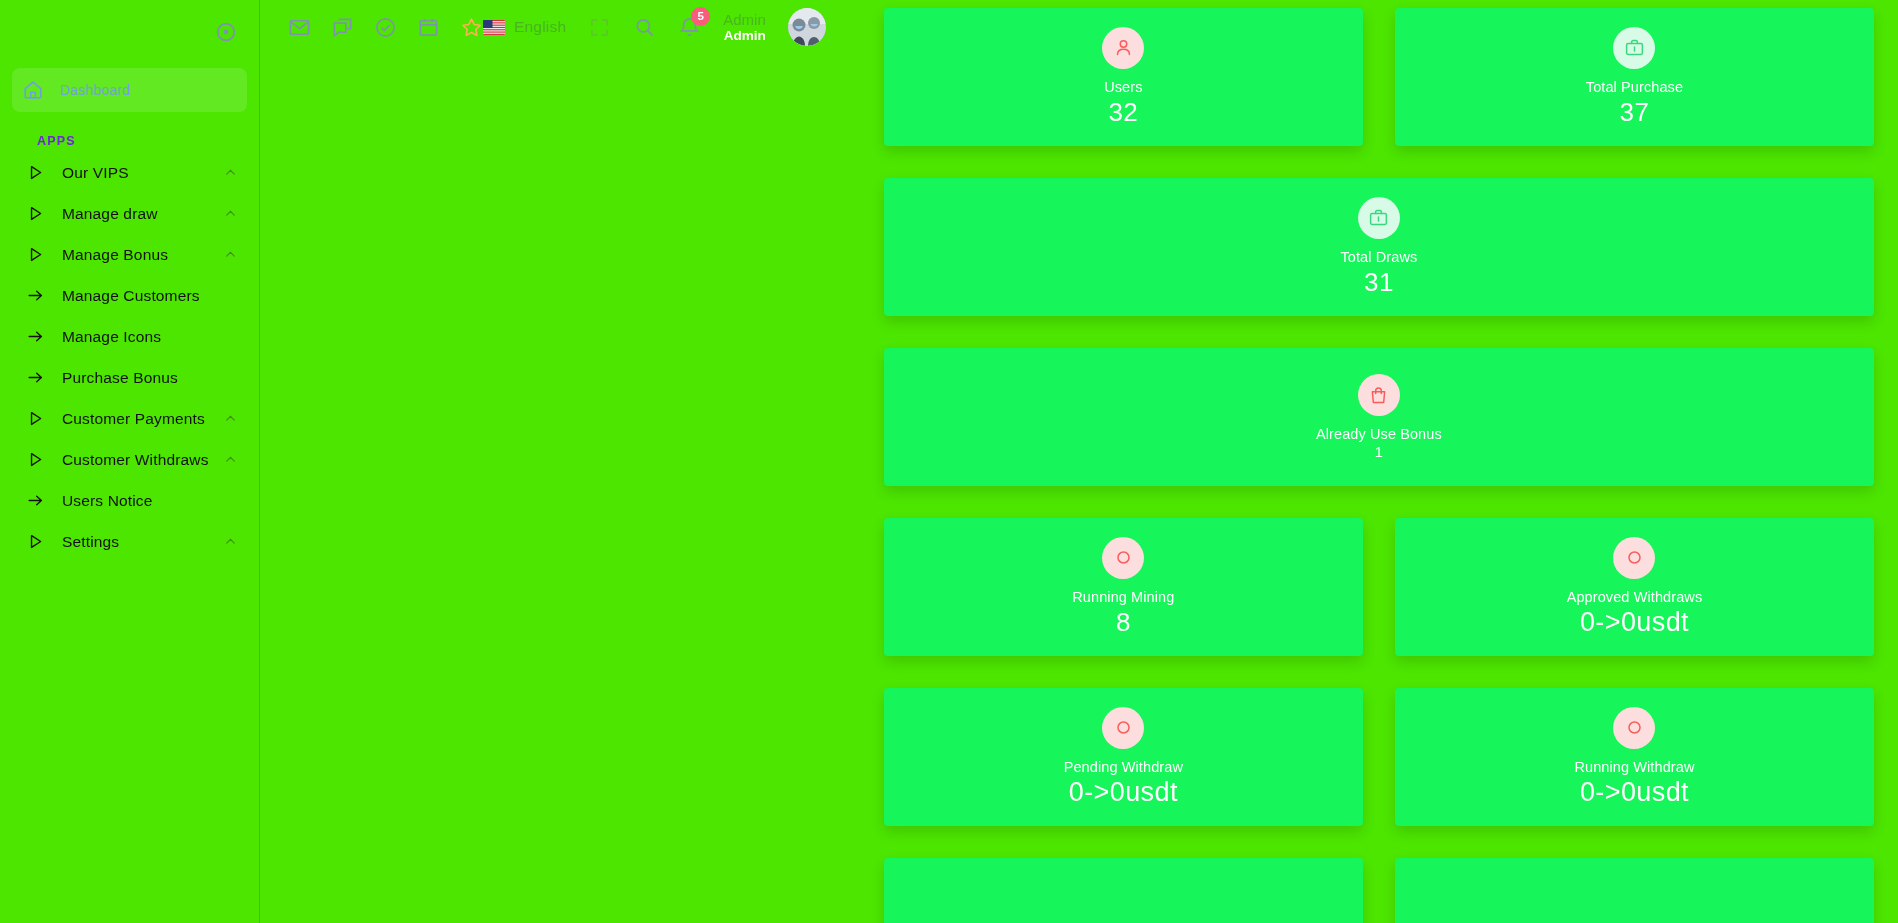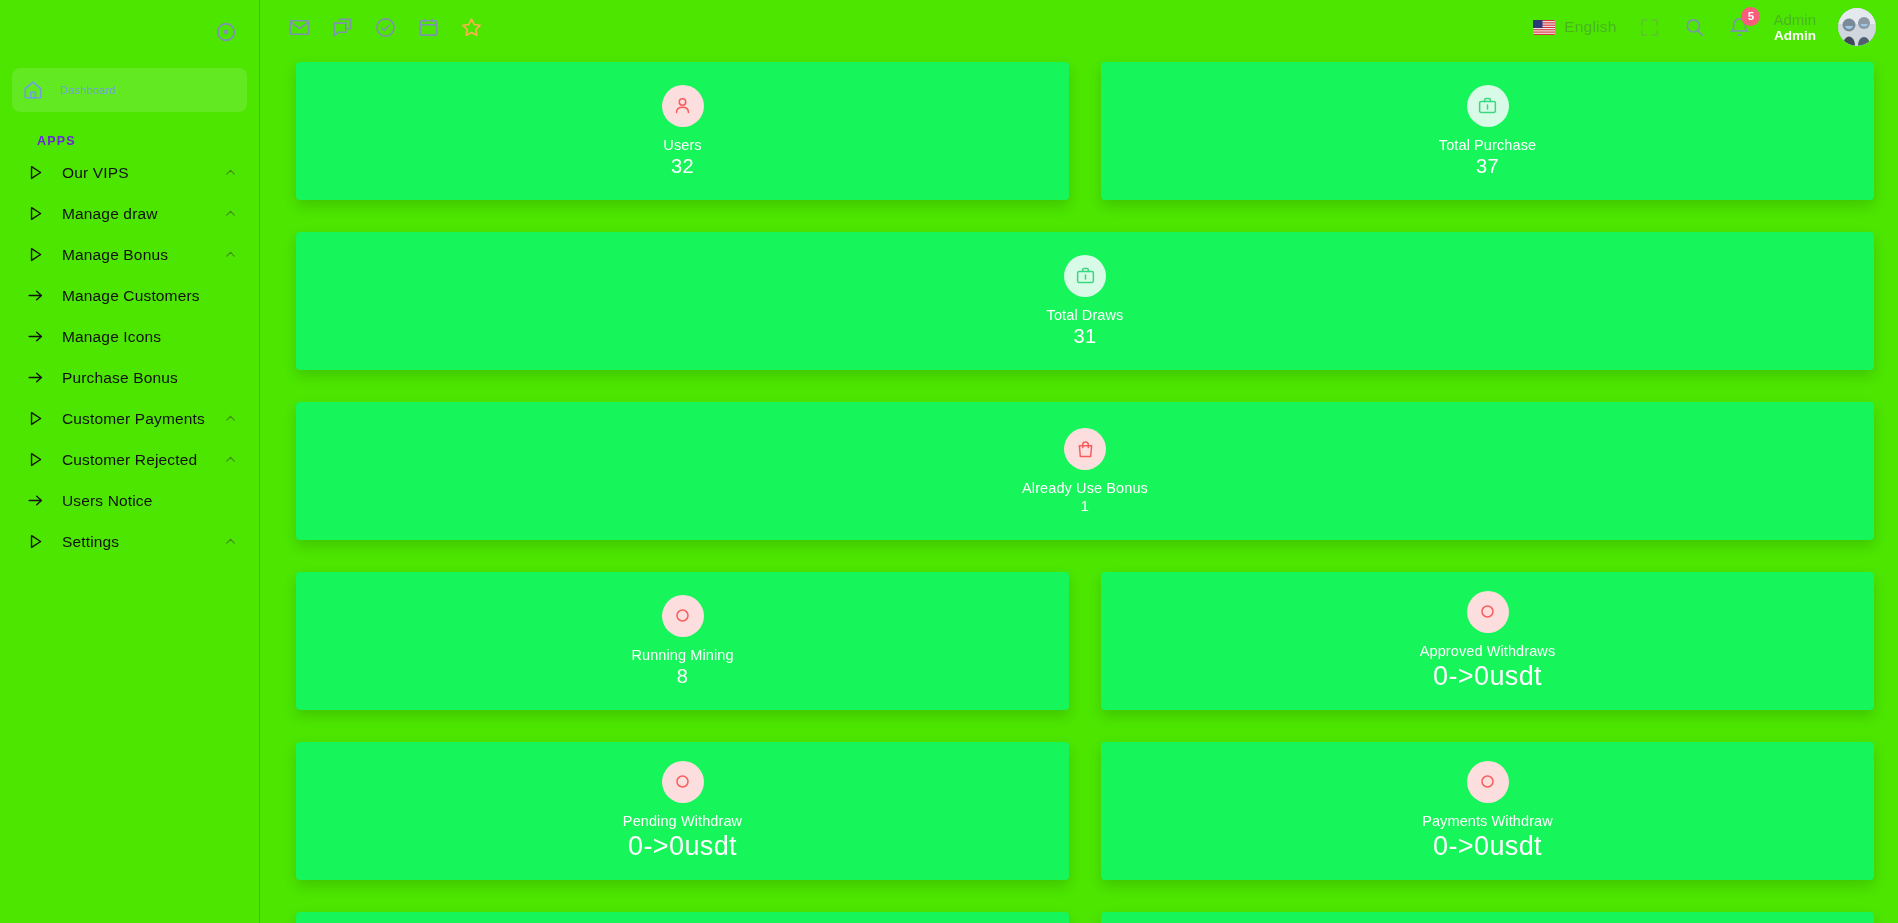--- a/index.html
+++ b/index.html
@@ -39,21 +39,21 @@
     border-radius: 8px;
     background: rgba(255,255,255,0.13);
     display: flex;
     align-items: center;
     padding-left: 10px;
     gap: 16px;
     cursor: pointer;
   }
   .sb-active-item .sb-label {
     color: #6f9fe0;
-    font-size: 11px;
+    font-size: 14px;
     letter-spacing: .2px;
   }
   .home-icon { width: 22px; height: 22px; display:block; }
 
   .sb-section-title {
     margin: 22px 0 4px 37px;
     font-size: 12.5px;
     font-weight: 700;
     letter-spacing: 1.2px;
     color: #6d28d9;
@@ -82,21 +82,21 @@
     margin-left: auto;
     width: 13px; height: 13px;
     opacity: .45;
   }
 
   
   #main {
     flex: 1;
     height: 923px;
     display: flex;
-    flex-direction: column;
+    flex-direction: row;
     overflow: hidden;
     background: #4ce600;
   }
 
   
   #topbar {
     height: 54px;
     min-height: 54px;
     display: flex;
     align-items: center;
@@ -165,21 +165,21 @@
   .circ-mint  { background: #d7fbe6; }
   .card-label {
     color: #ffffff;
     font-size: 14.5px;
     letter-spacing: .1px;
     margin-bottom: 2px;
     text-align:center;
   }
   .card-value {
     color: #ffffff;
-    font-size: 20px;
+    font-size: 26px;
     font-weight: 400;
     letter-spacing: .4px;
     text-align:center;
   }
   .card-value.small { font-size: 14.5px; font-weight:400; }
   .card-value.mono  { font-family: Liberation Sans, sans-serif; font-size: 27px; }
 </style>
 </head>
 <body>
 
@@ -274,21 +274,21 @@
         <svg viewBox="0 0 24 24" class="sb-caret" fill="none" stroke="#2a2a2a" stroke-width="2" stroke-linecap="round">
           <path d="M5 15l7-7 7 7"></path>
         </svg>
       </div>
       <div class="sb-item">
         <span class="sb-bullet">
           <svg viewBox="0 0 24 24" width="19" height="19" fill="none" stroke="#111" stroke-width="1.7" stroke-linecap="round" stroke-linejoin="round">
             <path d="M7 4.5 18.5 12 7 19.5z"></path>
           </svg>
         </span>
-        <span class="sb-label">Customer Rejected</span>
+        <span class="sb-label">Customer Withdraws</span>
         <svg viewBox="0 0 24 24" class="sb-caret" fill="none" stroke="#2a2a2a" stroke-width="2" stroke-linecap="round">
           <path d="M5 15l7-7 7 7"></path>
         </svg>
       </div>
       <div class="sb-item">
         <span class="sb-bullet">
           <svg viewBox="0 0 24 24" width="19" height="19" fill="none" stroke="#111" stroke-width="1.7" stroke-linecap="round" stroke-linejoin="round">
             <path d="M4 12h15M13.5 6.5 19.5 12l-6 5.5"></path>
           </svg>
         </span>
@@ -501,21 +501,21 @@
           </div>
           <div class="card-label">Pending Withdraw</div>
           <div class="card-value mono">0-&gt;0usdt</div>
         </div>
         <div class="card">
           <div class="card-icon-circle circ-pink">
             <svg viewBox="0 0 24 24" width="21" height="21" fill="none" stroke="#fa5c5c" stroke-width="1.7" stroke-linecap="round" stroke-linejoin="round">
               <circle cx="12" cy="12" r="6.3"></circle>
             </svg>
           </div>
-          <div class="card-label">Payments Withdraw</div>
+          <div class="card-label">Running Withdraw</div>
           <div class="card-value mono">0-&gt;0usdt</div>
         </div>
       </div>
       <div class="row">
         <div class="card">
           <div class="card-label"></div>
           <div class="card-value"></div>
         </div>
         <div class="card">
           <div class="card-label"></div>

